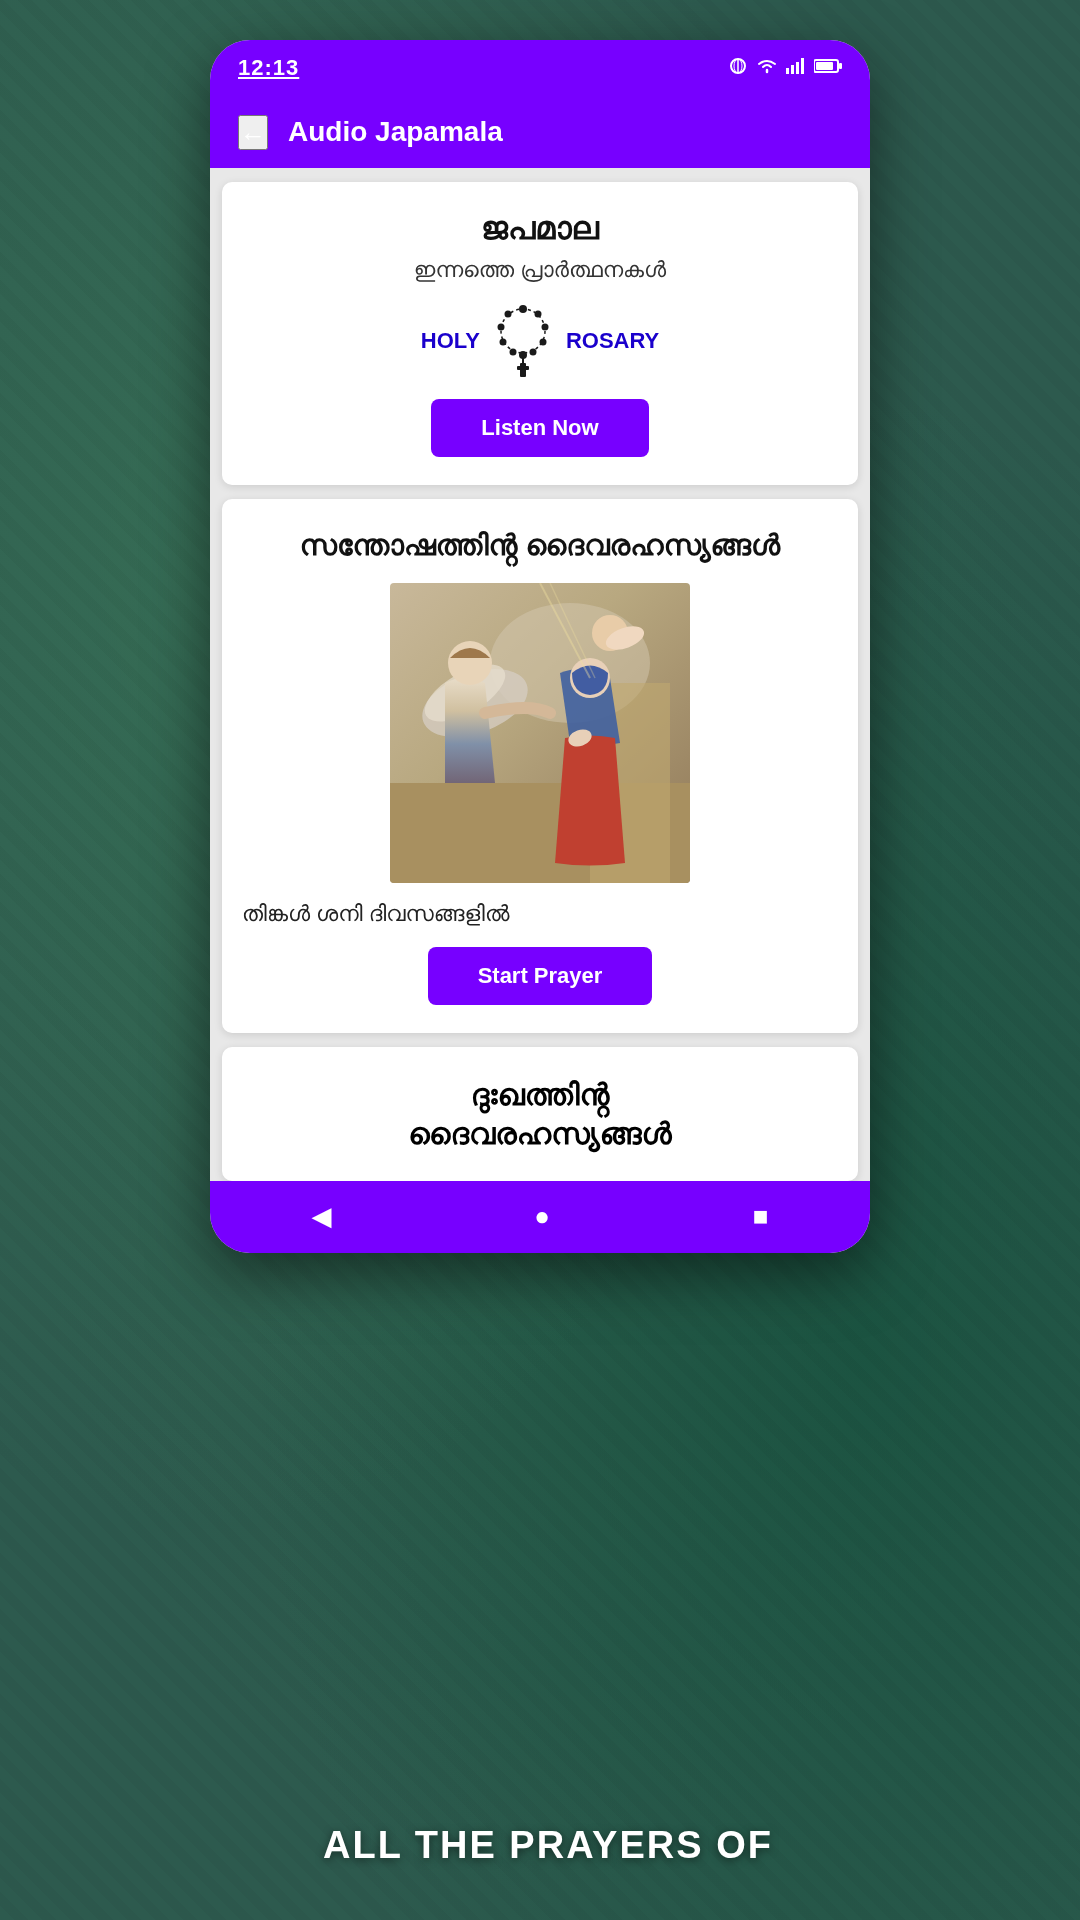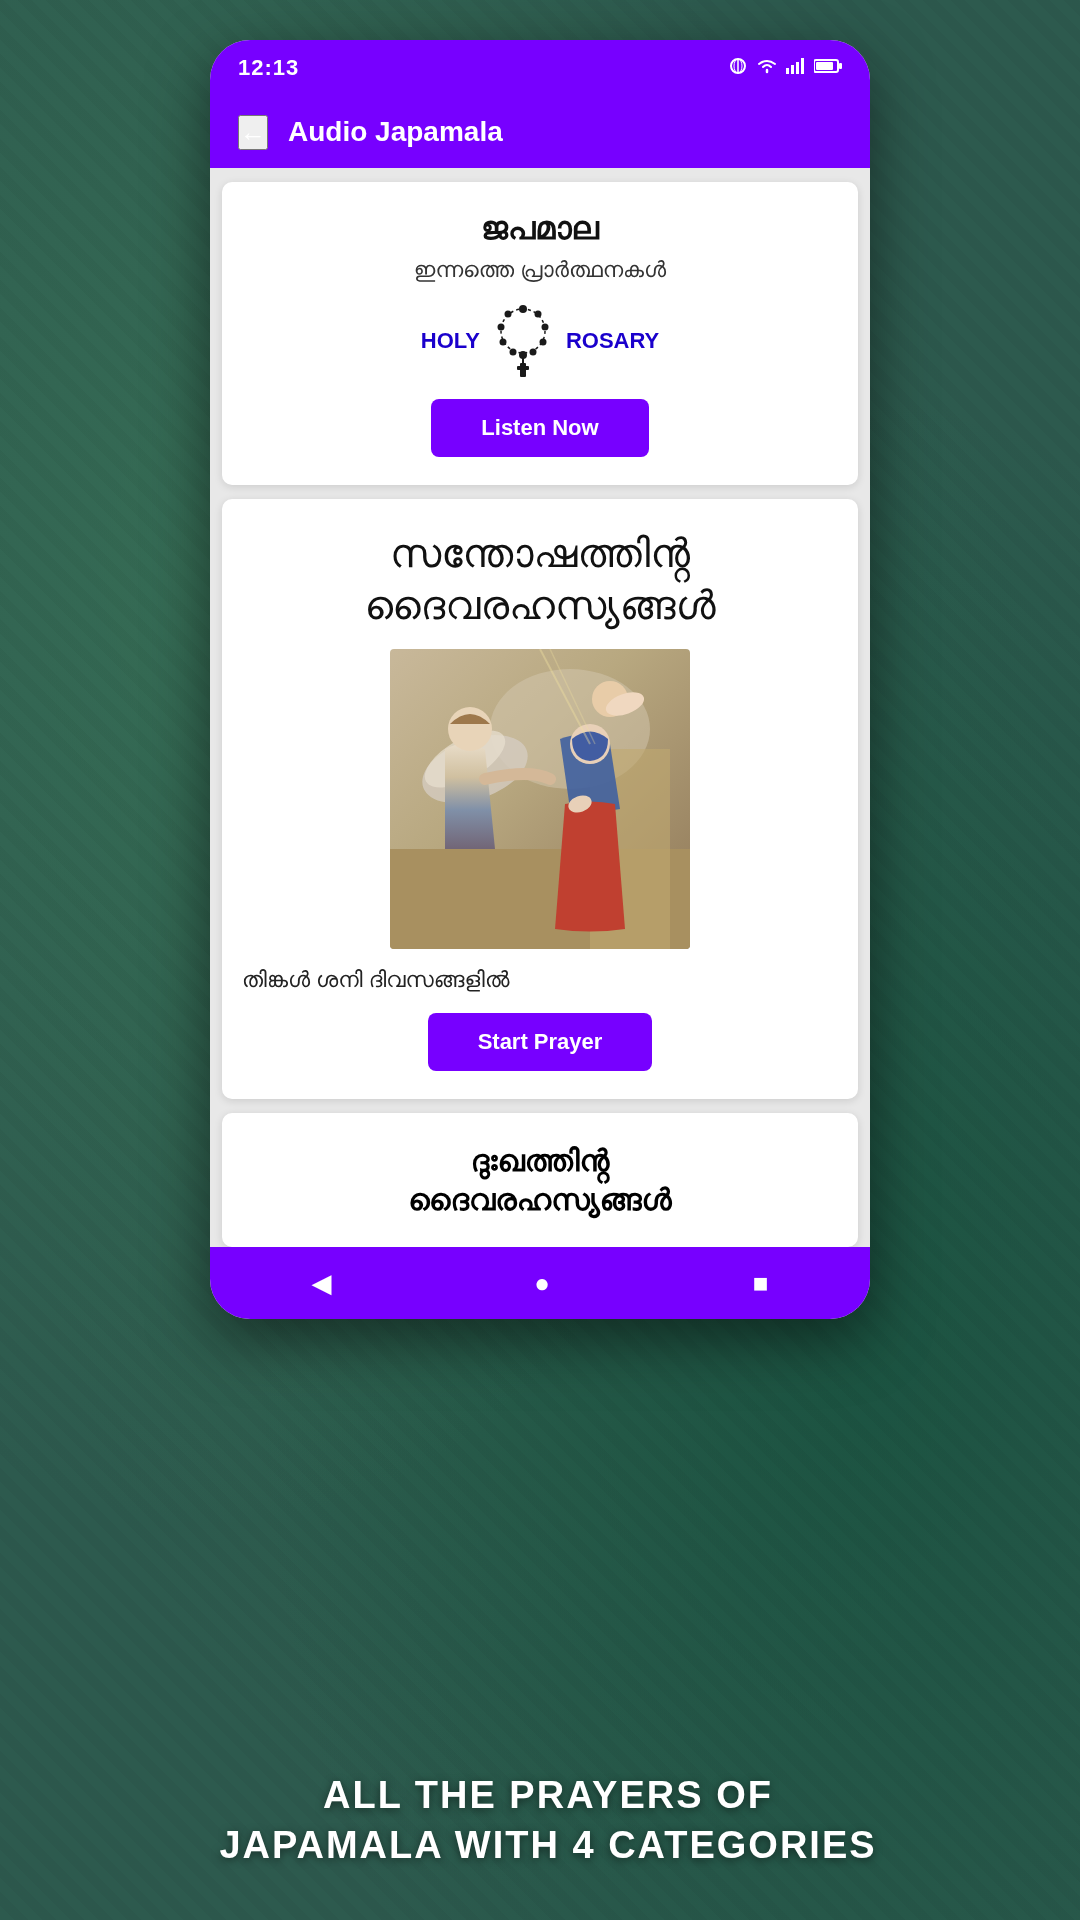--- a/index.html
+++ b/index.html
@@ -57,20 +57,21 @@
       align-items: center;
       padding: 12px 28px;
       height: 56px;
     }
 
     .status-time {
       color: white;
       font-size: 22px;
       font-weight: 600;
       letter-spacing: 1px;
+      text-decoration: underline;
     }
 
     .status-icons {
       display: flex;
       align-items: center;
       gap: 8px;
       color: white;
       font-size: 18px;
     }
 
@@ -159,22 +160,22 @@
       font-size: 22px;
       font-weight: 600;
       cursor: pointer;
       text-align: center;
       min-width: 200px;
     }
 
     
     .card2-title {
       text-align: center;
-      font-size: 40px;
-      font-weight: 400;
+      font-size: 29px;
+      font-weight: 700;
       color: #111;
       margin-bottom: 18px;
       line-height: 1.3;
     }
 
     .painting-container {
       width: 100%;
       display: flex;
       justify-content: center;
       margin-bottom: 18px;
@@ -422,14 +423,13 @@
   <div class="nav-bar">
     <button class="nav-btn">◀</button>
     <button class="nav-btn">●</button>
     <button class="nav-btn">■</button>
   </div>
 
 </div>
 
 <div class="bottom-text">
   <div class="bottom-text-line">ALL THE PRAYERS OF</div>
-  <div class="bottom-text-line">JAPAMALA WITH 4 CATEGORIES</div>
 </div>
 
 </body></html>

